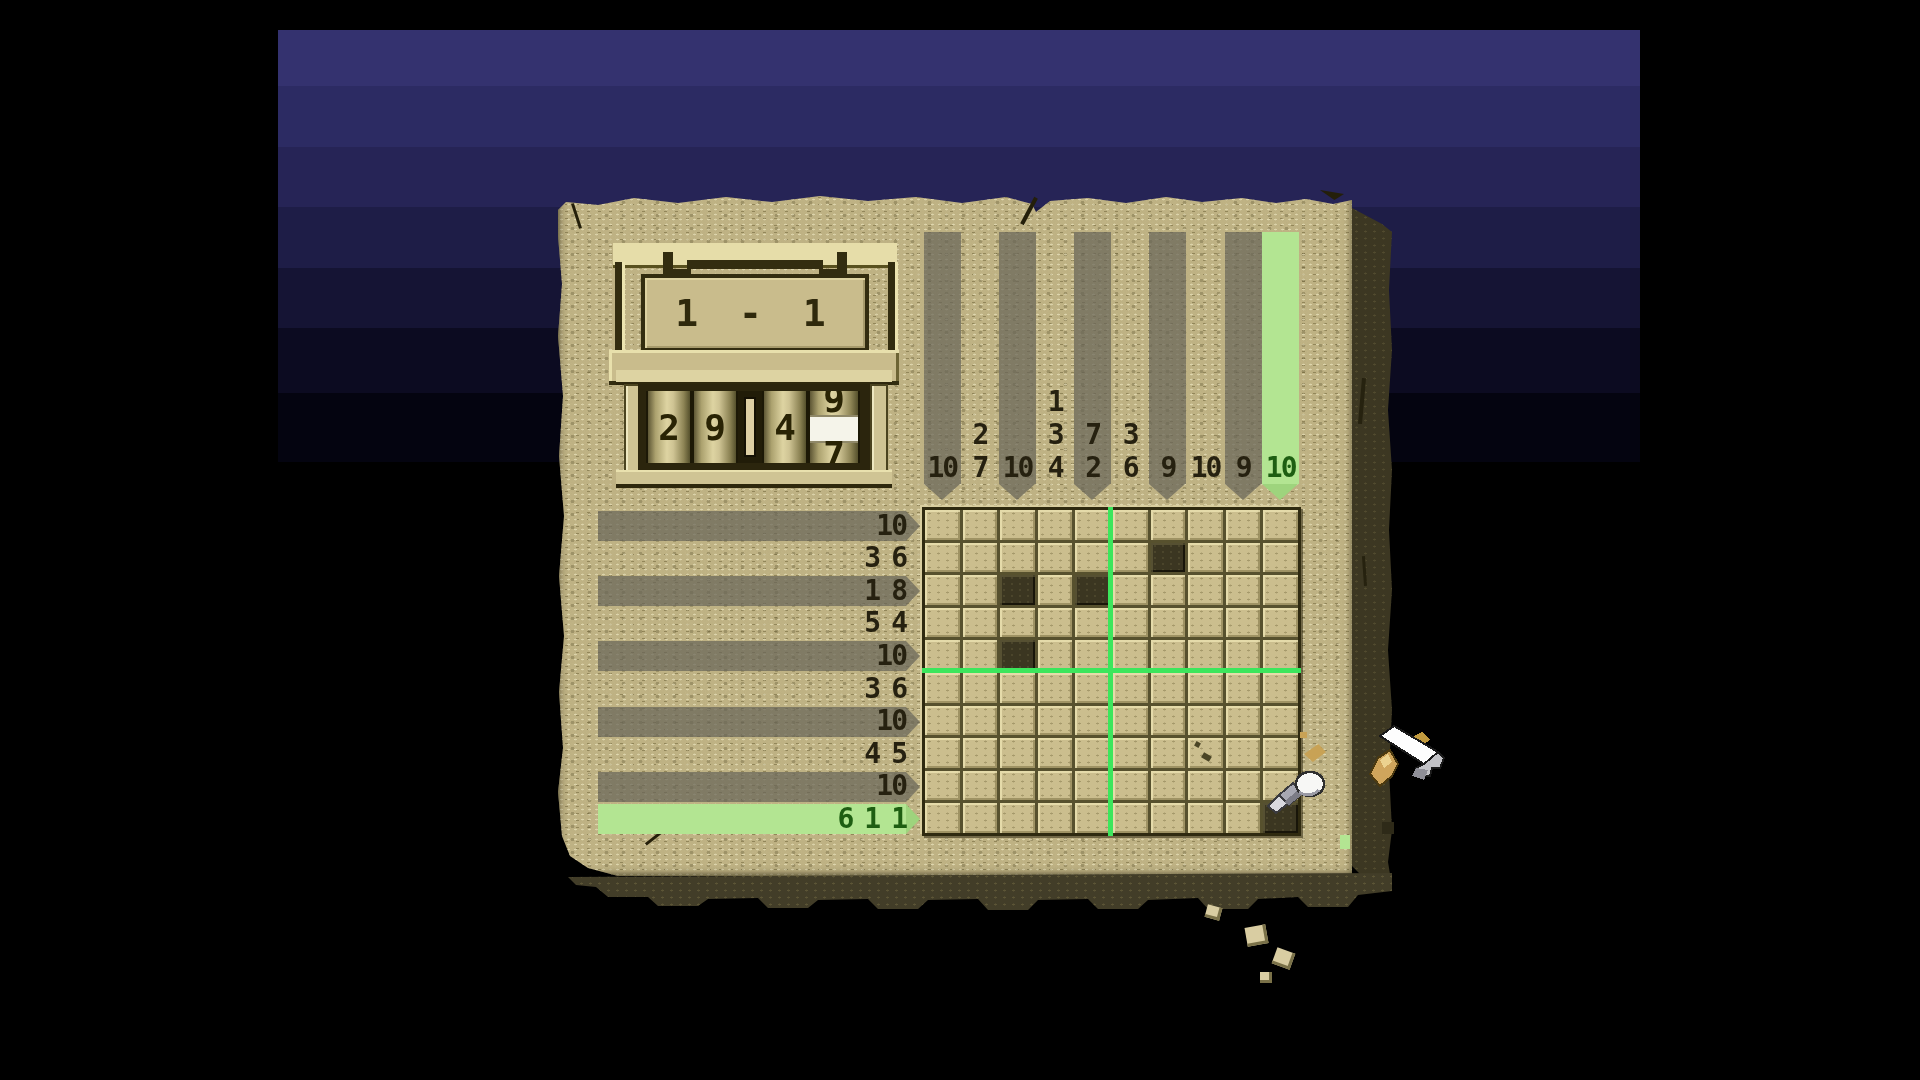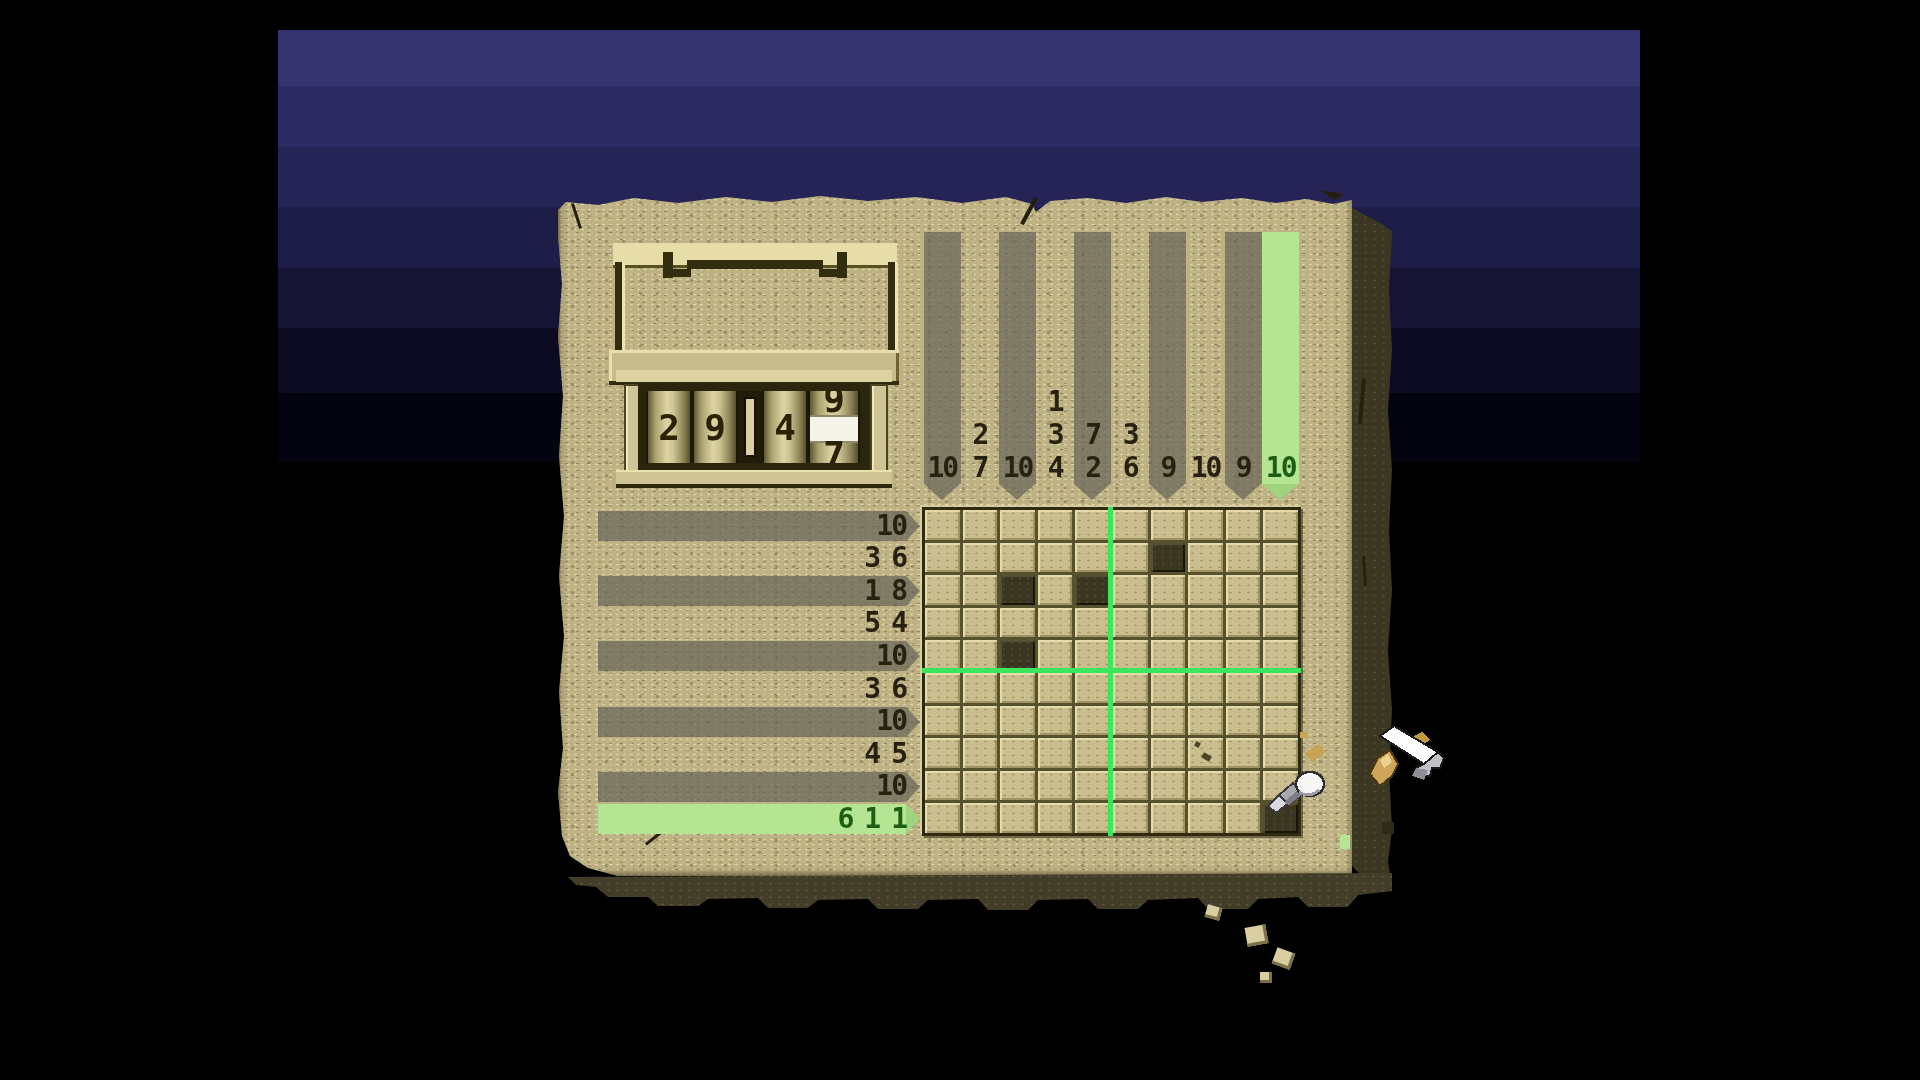--- a/index.html
+++ b/index.html
@@ -130,20 +130,21 @@
 
   <div id="plaque" class="abs">
     <div class="ridge"></div>
     <div class="lintel"></div>
     <div class="step" style="left:58px;top:14px;width:10px;height:26px;"></div>
     <div class="step" style="left:58px;top:31px;width:28px;height:8px;"></div>
     <div class="step" style="left:232px;top:14px;width:10px;height:26px;"></div>
     <div class="step" style="left:214px;top:31px;width:28px;height:8px;"></div>
     <div class="sidebar" style="left:10px;"></div>
     <div class="sidebar" style="left:283px;"></div>
+    <div class="panel">1 - 1</div>
     <div class="base"></div>
   </div>
 
   <div id="counter" class="abs">
     <div class="topbar"></div>
     <div class="post" style="left:8px;"></div>
     <div class="post" style="left:254px;"></div>
     <div class="body">
       <div class="drum" style="width:42px;">
           <span id="min-split">2</span>

